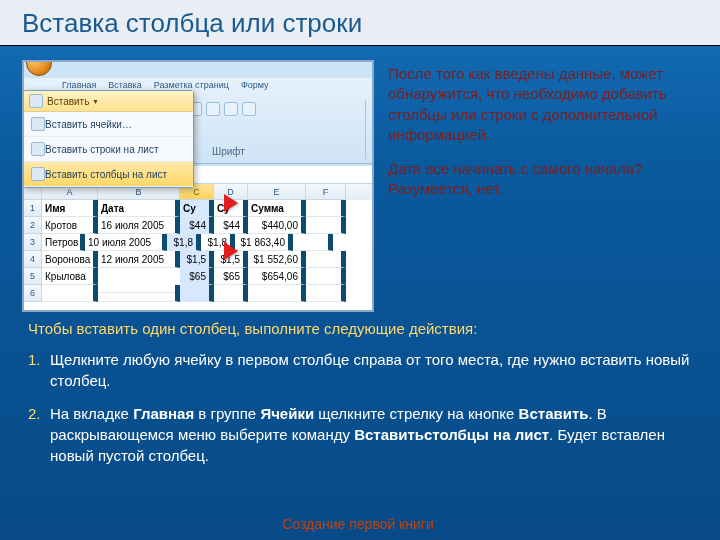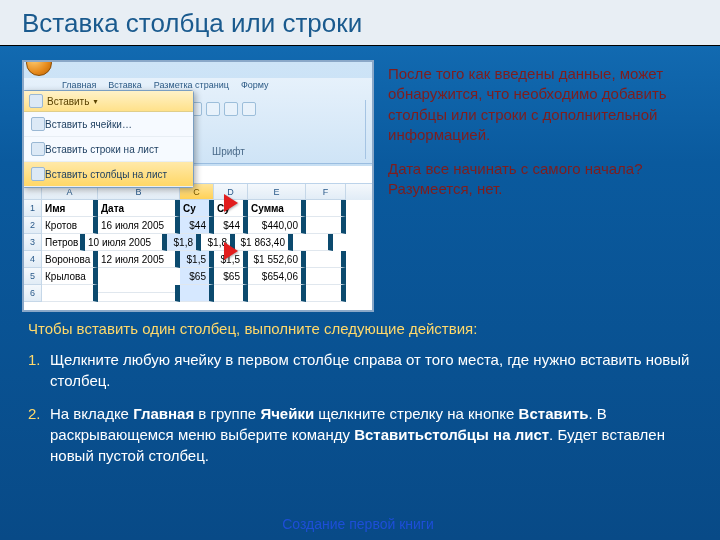--- a/index.html
+++ b/index.html
@@ -157,21 +157,21 @@
     padding-left: 22px; margin-bottom: 12px; color:#fff;
   }
   ol.steps li::before {
     content: counter(step) ".";
     position:absolute; left:0; top:0;
     color:#ffd96b;
   }
   .bold { font-weight:bold; }
   .footer {
     position:absolute; left:0; right:4px; bottom:8px;
-    text-align:center; font-size:14px; color:#1d4ed8;
+    text-align:center; font-size:14px; color:#c2410c;
   }
 </style>
 </head>
 <body>
 
 <div class="slide-title-bar">Вставка столбца или строки</div>
 
 <div class="content">
 
   <div class="screenshot-wrap">

